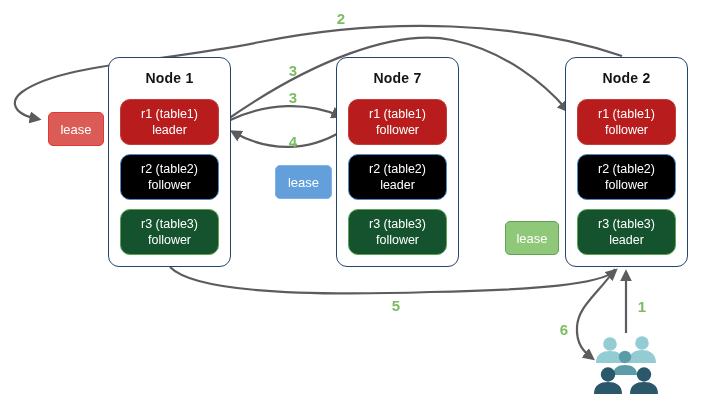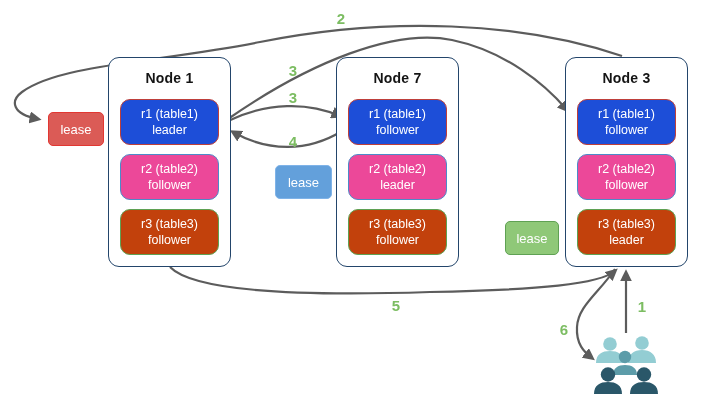--- a/index.html
+++ b/index.html
@@ -17,23 +17,23 @@
     text-align:center;margin-top:12px;font-size:14px;font-weight:bold;color:#141414;
     letter-spacing:.2px;
   }
   .replica{
     position:absolute;left:11px;width:99px;height:46px;border-radius:10px;
     box-sizing:border-box;display:flex;flex-direction:column;align-items:center;
     justify-content:center;color:#fff;font-size:12.5px;line-height:1.3;
     border:1.5px solid transparent;text-align:center;
   }
   .pos1{top:41px}.pos2{top:96px}.pos3{top:151px}
-  .red{background:#1d4ed8;border-color:#BE3F3B}
-  .blue{background:#ec4899;border-color:#4C8BC9}
-  .green{background:#c2410c;border-color:#5FA153}
+  .red{background:#b91c1c;border-color:#BE3F3B}
+  .blue{background:#000000;border-color:#4C8BC9}
+  .green{background:#14532d;border-color:#5FA153}
   .lease{
     position:absolute;height:34px;border-radius:5px;box-sizing:border-box;
     display:flex;align-items:center;justify-content:center;color:#fff;
     font-size:13px;border:1.5px solid transparent;
   }
   .lease-red{left:48px;top:112px;width:56px;background:#DB5B56;border-color:#E23732}
   .lease-blue{left:275px;top:165px;width:57px;background:#63A0DB;border-color:#7FB3E8}
   .lease-green{left:505px;top:221px;width:54px;background:#8FC878;border-color:#5FA153}
   .step{
     position:absolute;transform:translate(-50%,-50%);color:#7CBD62;
@@ -89,21 +89,21 @@
       <span>r2 (table2)</span>
       <span>leader</span>
     </div>
     <div class="replica green pos3">
       <span>r3 (table3)</span>
       <span>follower</span>
     </div>
   </div>
 
   <div class="node n3">
-    <div class="node-title">Node 3</div>
+    <div class="node-title">Node 2</div>
     <div class="replica red pos1">
       <span>r1 (table1)</span>
       <span>follower</span>
     </div>
     <div class="replica blue pos2">
       <span>r2 (table2)</span>
       <span>follower</span>
     </div>
     <div class="replica green pos3">
       <span>r3 (table3)</span>

